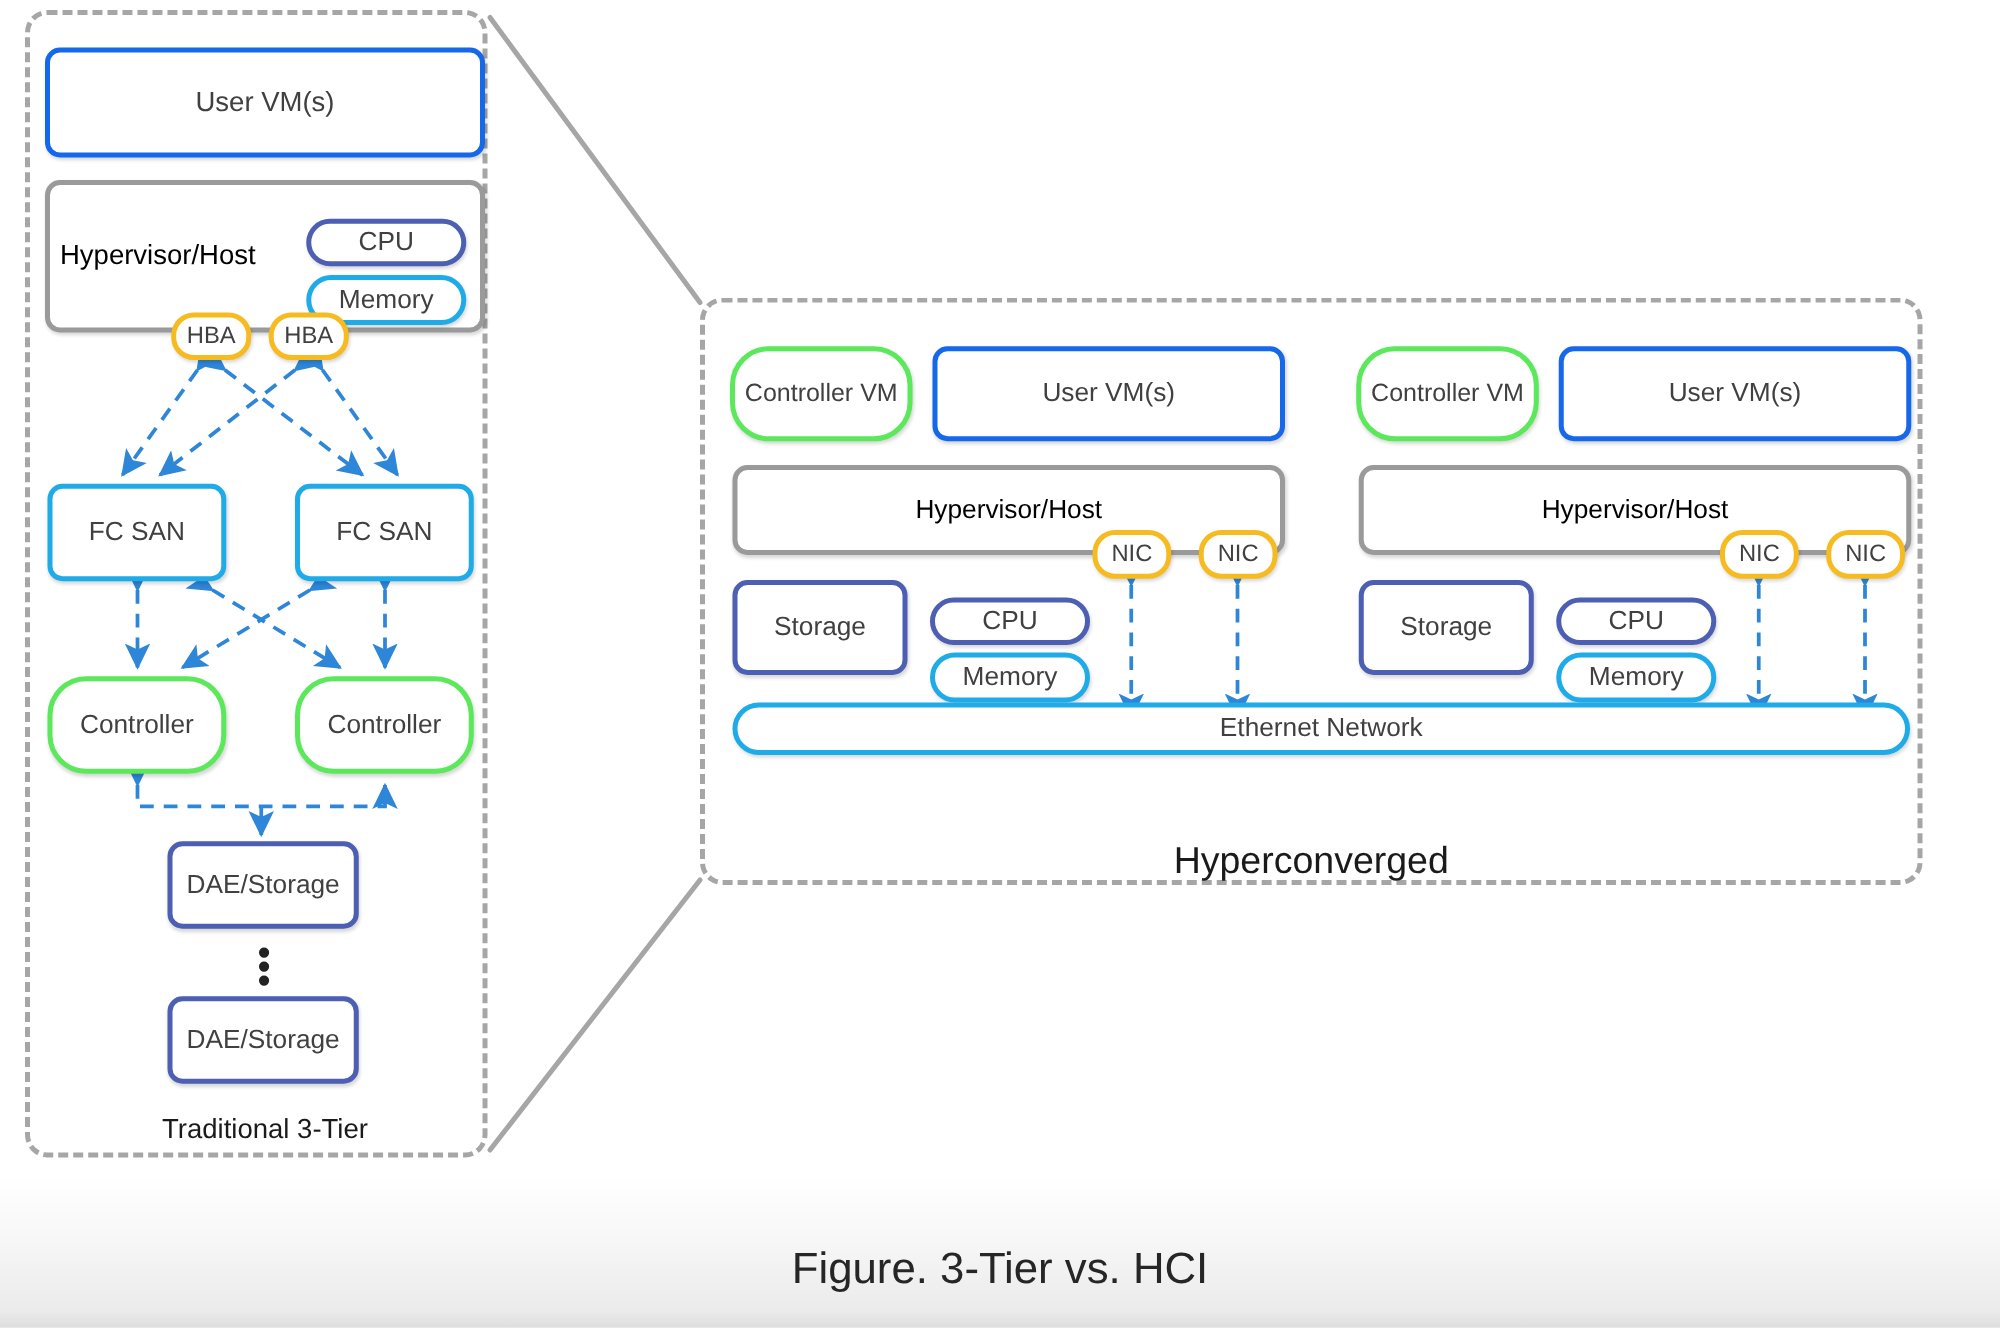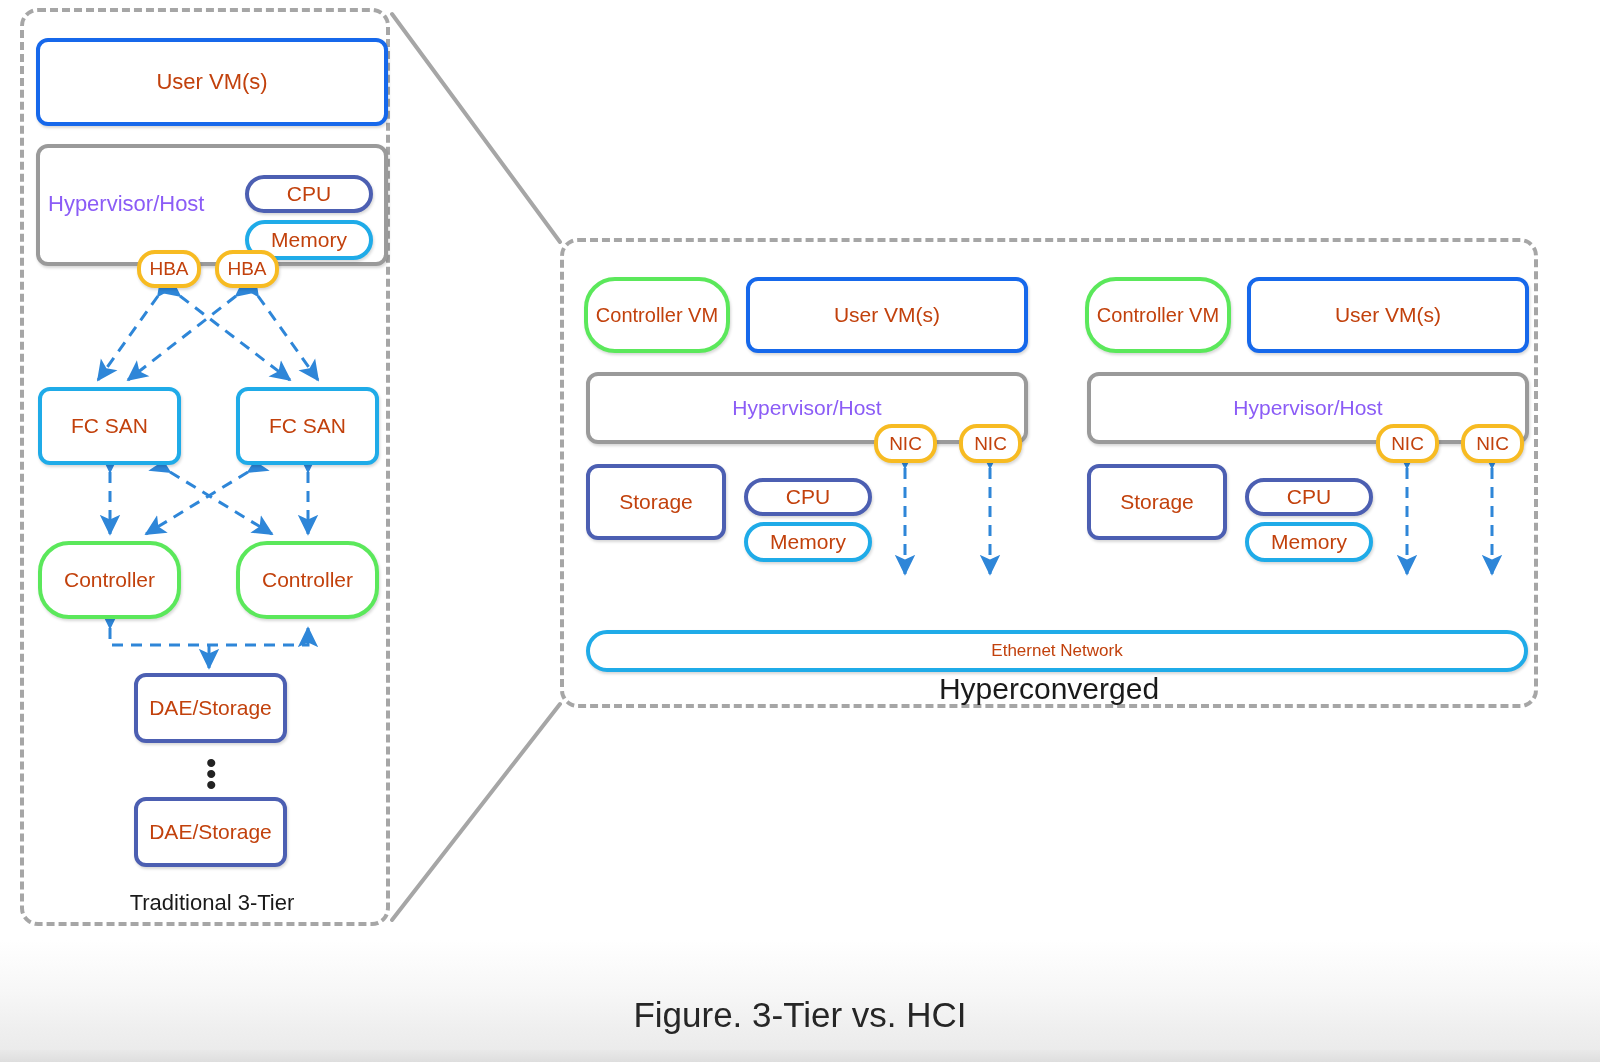--- a/index.html
+++ b/index.html
@@ -29,21 +29,21 @@
 
   
   .node{
     position:absolute;
     box-sizing:border-box;
     background:#ffffff;
     border-style:solid;
     border-radius:12px;
     display:flex;align-items:center;justify-content:center;
     text-align:center;
-    color:#c2410c;
+    color:#404040;
     box-shadow:1px 2px 3px rgba(0,0,0,0.16);
     z-index:4;
     line-height:1.15;
   }
   .node.blue   {border-color:#1668EB;border-width:4px;}
   .node.green  {border-color:#5BE85B;border-width:4px;border-radius:31px;}
   .node.ltblue {border-color:#1FABE8;border-width:4px;}
   .node.dkblue {border-color:#4C5FB2;border-width:4px;}
   .node.gray   {border-color:#9a9a9a;border-width:4px;}
   .node.orange {border-color:#F7BB22;border-width:4px;border-radius:18px;}
@@ -76,21 +76,21 @@
 
   .caption{
     position:absolute;
     width:1600px;text-align:center;
     color:#262626;
     font-size:35px;
     z-index:6;
   }
 
   .hv-label{
-    position:absolute;z-index:5;color:#8b5cf6;white-space:nowrap;
+    position:absolute;z-index:5;color:#000000;white-space:nowrap;
   }
 </style>
 </head>
 <body>
 
 <div id="stage">
 
   <div class="bottom-band"></div>
   <div class="band-edge"></div>
 
@@ -201,21 +201,21 @@
   <div class="node dkblue" style="left:1087px;top:464px;width:140px;height:76px;font-size:21px;">
     <span>Storage</span>
   </div>
   <div class="node dkblue pill" style="left:1245px;top:461px;width:128px;height:38px;font-size:21px;">
     <span>CPU</span>
   </div>
   <div class="node ltblue pill" style="left:1245px;top:505px;width:128px;height:40px;font-size:21px;">
     <span>Memory</span>
   </div>
 
-  <div class="node ltblue pill" style="left:586px;top:613px;width:942px;height:42px;font-size:17px;">
+  <div class="node ltblue pill" style="left:586px;top:545px;width:942px;height:42px;font-size:21px;">
     <span>Ethernet Network</span>
   </div>
 
   <div class="panel-label" style="left:560px;top:672px;width:978px;font-size:30px;">Hyperconverged</div>
 
   <svg class="wires">
     <defs>
       <marker id="ah" markerWidth="8" markerHeight="8" refX="6.4" refY="4" orient="auto" markerUnits="strokeWidth">
         <path d="M0,0.6 L7,4 L0,7.4 L1.6,4 Z" fill="#2E86D8"></path>
       </marker>

